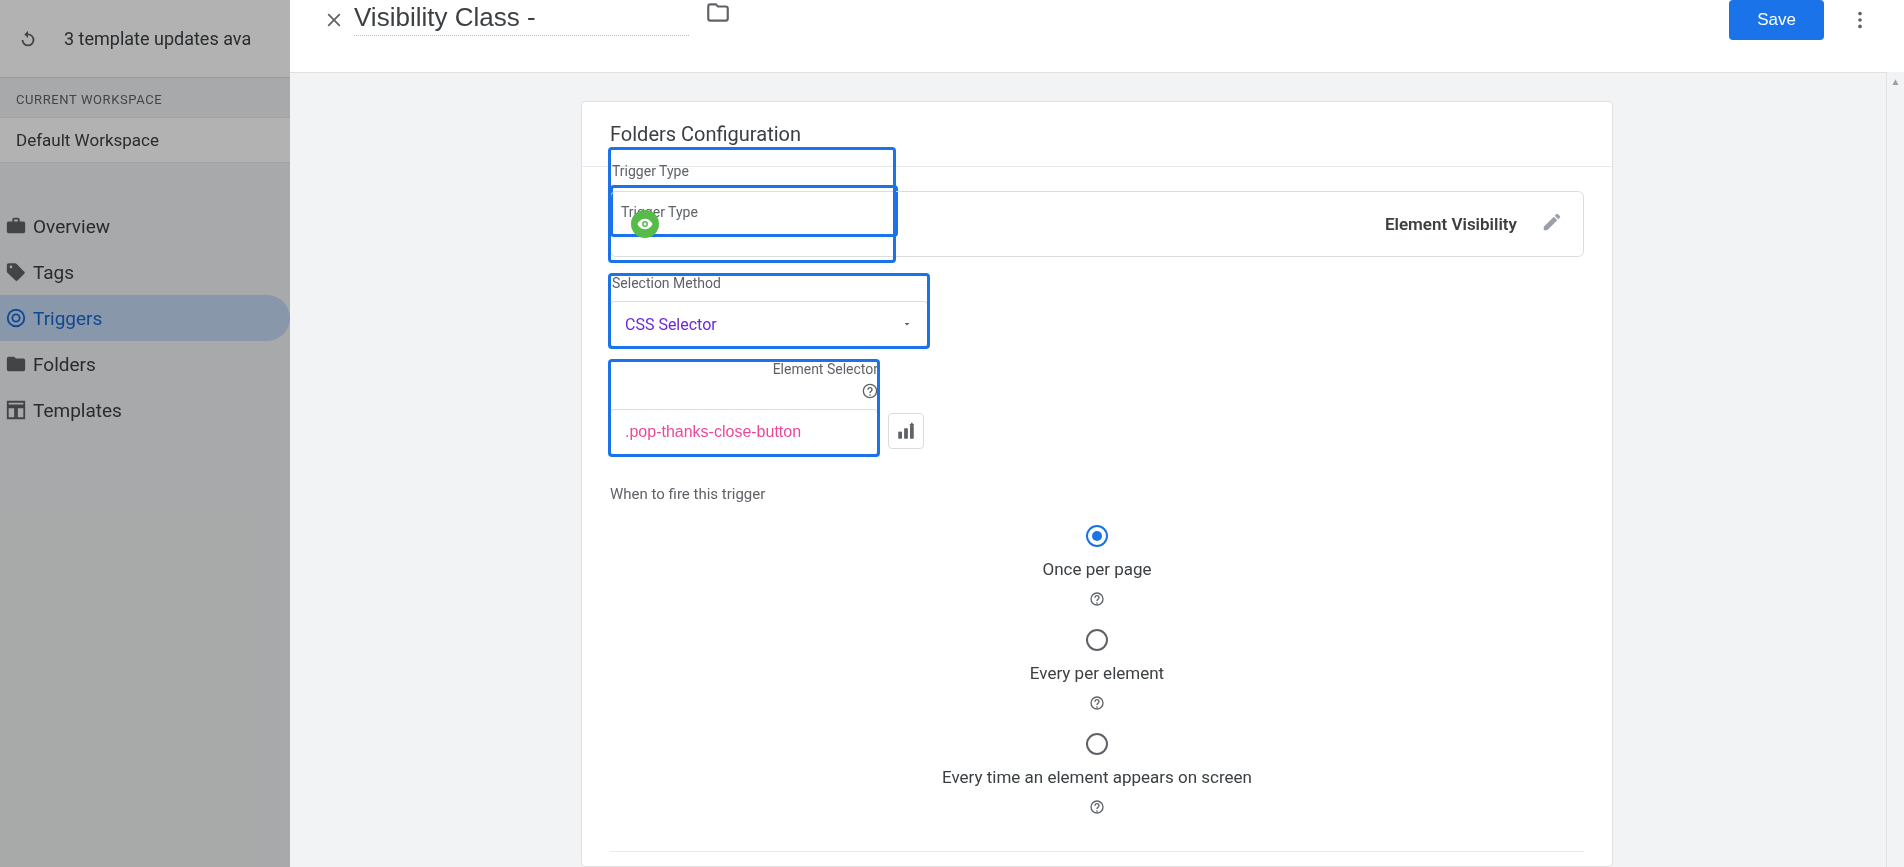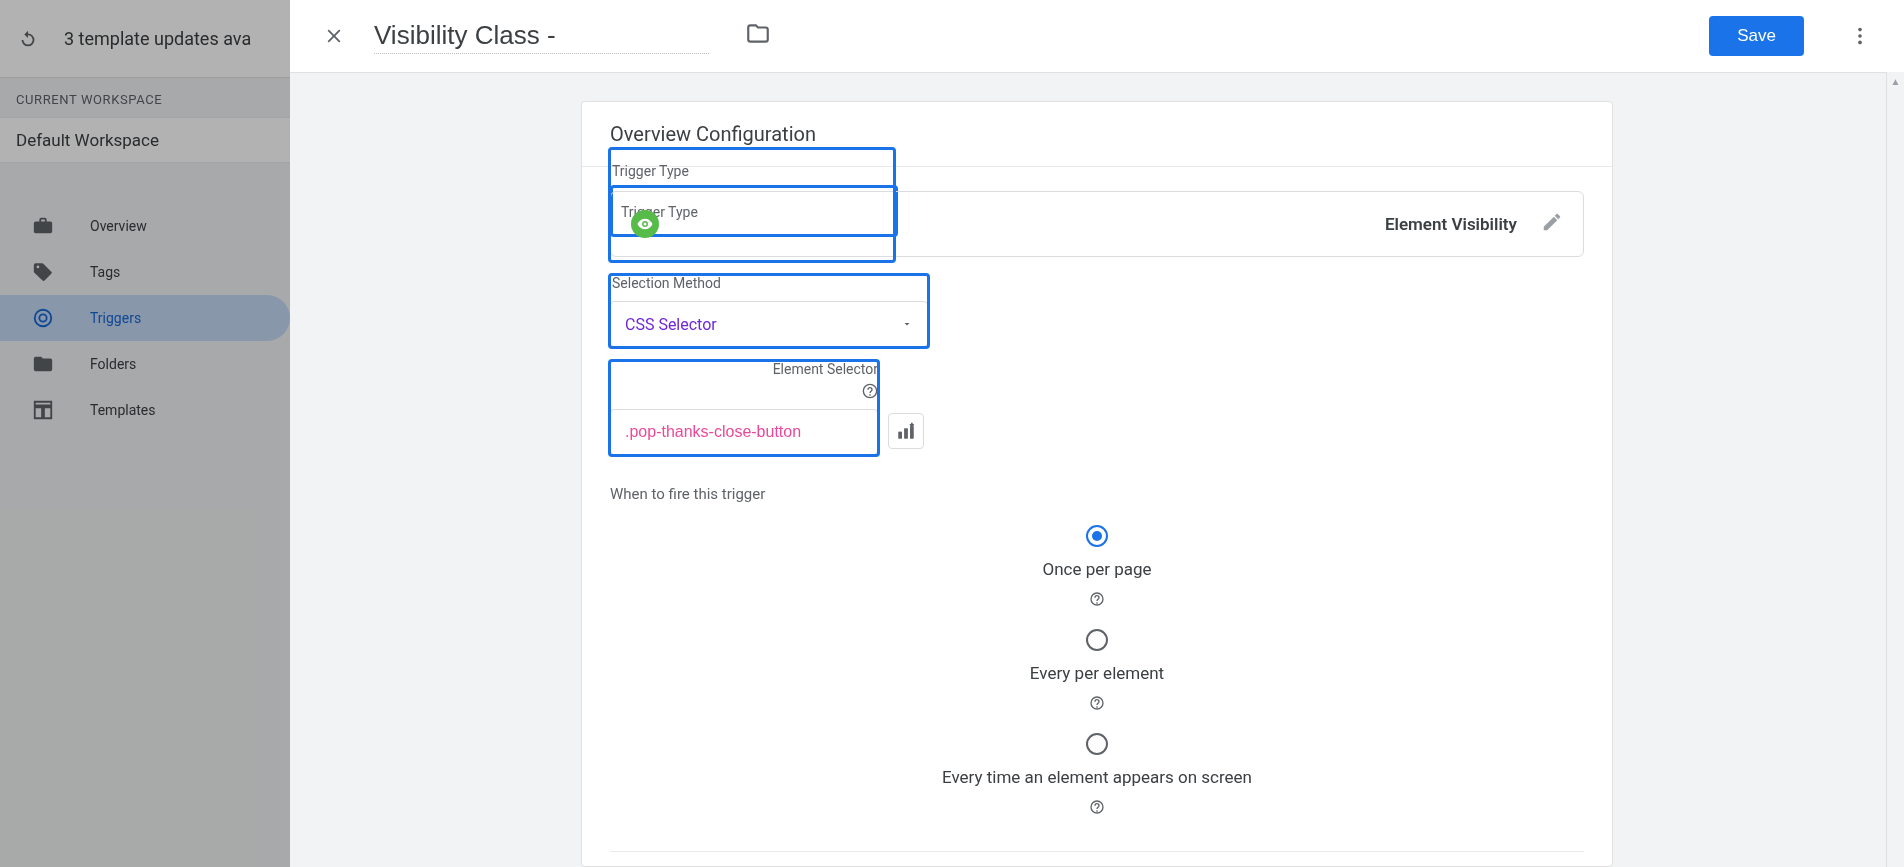--- a/index.html
+++ b/index.html
@@ -52,24 +52,24 @@
     justify-content: space-between;
   }
   .ws-row .chev { color: #5f6368; }
   .sidebar {
     width: 290px;
     padding-top: 40px;
   }
   .side-item {
     height: 46px;
     display: flex; align-items: center;
-    padding-left: 31px;
-    font-size: 14px;
-    color: #3c4043;
-    gap: 35px;
+    padding-left: 4px;
+    font-size: 19px;
+    color: #3c4043;
+    gap: 5px;
     border-top-right-radius: 24px;
     border-bottom-right-radius: 24px;
     cursor: pointer;
   }
   .side-item.active {
     background: #c4d8f5;
     color: #1967d2;
   }
   .side-item.active svg { fill: #1967d2; }
   .side-item svg { fill: #5f6368; }
@@ -83,23 +83,22 @@
 
   
   .panel {
     position: absolute;
     top: 0; left: 290px; right: 0; bottom: 0;
     background: #fff;
     display: flex; flex-direction: column;
   }
   .panel-header {
     height: 72px;
-    display: flex; align-items: center;
+    display: flex; align-items: flex-start;
     padding: 0 24px;
-    gap: 20px;
   }
   .close-btn {
     width: 40px; height: 40px;
     display: flex; align-items: center; justify-content: center;
     color: #5f6368;
     cursor: pointer;
     border-radius: 50%;
   }
   .title-input {
     font-size: 26px;
@@ -372,21 +371,21 @@
       <svg width="22" height="22" viewBox="0 0 24 24">
           <circle cx="12" cy="5" r="2" fill="#5f6368"></circle>
           <circle cx="12" cy="12" r="2" fill="#5f6368"></circle>
           <circle cx="12" cy="19" r="2" fill="#5f6368"></circle>
         </svg>
     </span>
   </div>
 
   <div class="panel-body-wrap">
     <div class="card">
-      <div class="card-title">Overview Configuration</div>
+      <div class="card-title">Folders Configuration</div>
       <div class="card-body">
 
         <div class="hl-box hl-wrap-1" style="width: 288px; position: relative;">
           <div class="tt-label">Trigger Type</div>
         </div>
 
         <div style="position: relative; margin-top:-90px;">
           <div class="hl-box" style="position:absolute; left:-2px; top:0; width:288px; height:116px; pointer-events:none;"></div>
           <div style="padding-top:8px;">
             <div class="tt-label" style="padding-left:2px">Trigger Type</div>

